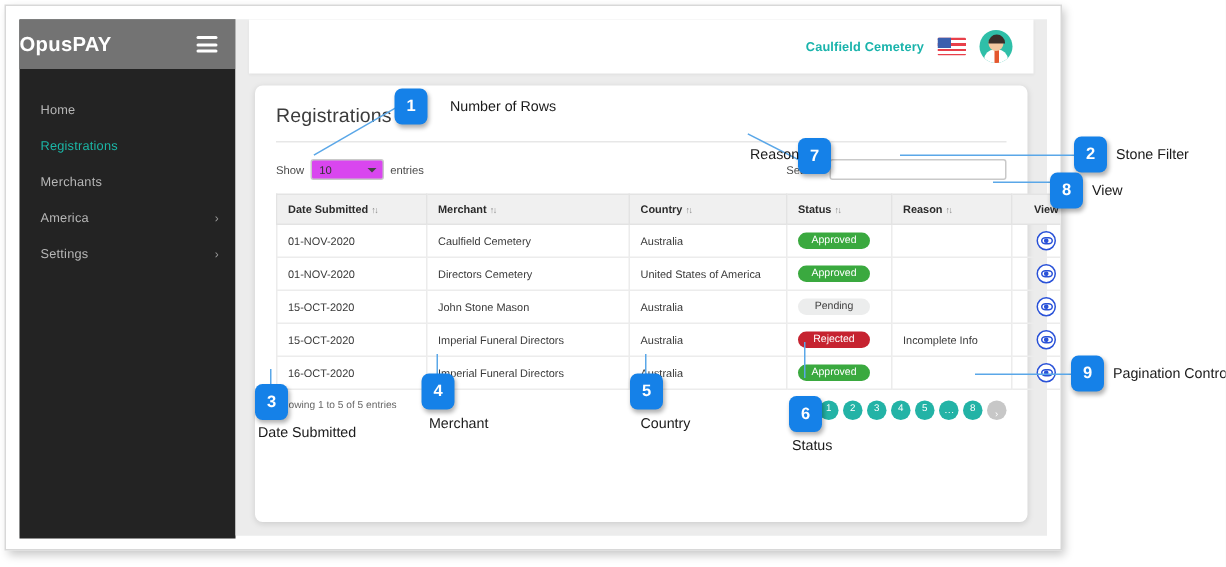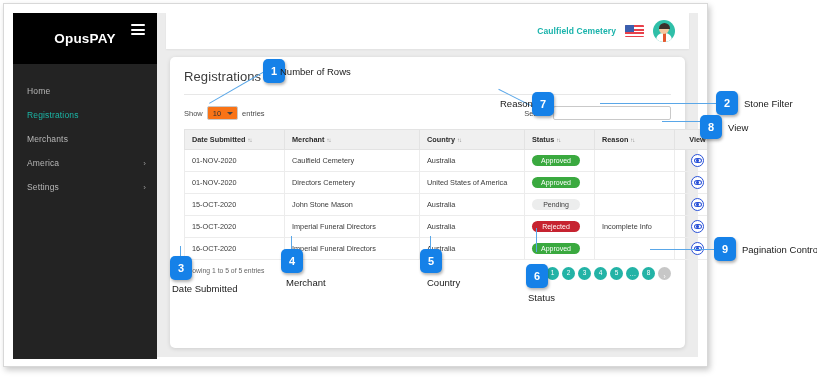--- a/index.html
+++ b/index.html
@@ -22,22 +22,22 @@
   }
   .app-inner { position: absolute; inset: 9px; background:#eceded; }
 
   
   .sidebar {
     position: absolute; left: 0; top: 0;
     width: 144px; height: 346px;
     background: #232323;
   }
   .brand-bar {
-    height: 51px; background: #000000;
-    display: flex; align-items: center; justify-content: center;
+    height: 33px; background: #737373;
+    display: flex; align-items: center; justify-content: flex-start;
     position: relative;
   }
   .brand-text {
     color: #ffffff; font-size: 13.5px; font-weight: bold; letter-spacing: .2px;
   }
   .burger {
     position: absolute; right: 12px; top: 11px;
     width: 14px; height: 11px;
     display: flex; flex-direction: column; justify-content: space-between;
     cursor: pointer;
@@ -89,23 +89,23 @@
   }
   .card-title { font-size: 13px; color: #3c3c3c; letter-spacing: .1px; }
   .divider { height: 1px; background: #e7e7e7; margin: 10px 0 0 0; }
 
   .table-controls {
     display: flex; align-items: center; justify-content: space-between;
     margin-top: 9px; height: 18px;
   }
   .show-entries { display: flex; align-items: center; gap: 4px; font-size: 7.5px; color: #4a4a4a; }
   .select-box {
-    display:inline-flex; align-items:center; gap:6px;
+    display:inline-flex; align-items:center; gap:24px;
     border: 1px solid #c9c9c9; border-radius: 2px;
-    height: 14px; padding: 0 4px 0 5px; background:#f97316;
+    height: 14px; padding: 0 4px 0 5px; background:#d946ef;
     font-size: 7.5px; color: #333; cursor: pointer;
   }
   .select-box .caret { width:0;height:0;border-left:3px solid transparent;border-right:3px solid transparent;border-top:3.5px solid #444; }
 
   .search-wrap { display:flex; align-items:center; gap:5px; }
   .search-label { font-size: 7.5px; color: #4a4a4a; }
   .search-input {
     width: 118px; height: 14px; border: 1px solid #c9c9c9; border-radius: 2px;
     background: #fff; font-size: 7.5px; padding: 0 4px; color:#333;
     font-family: "Liberation Sans", sans-serif; outline: none;
@@ -357,21 +357,21 @@
               </div>
           </div>
         </div>
 
       </div>
     </div>
   </div>
 
   <div class="leader diag" style="left:209px; top:103px; width:63px; transform:rotate(-30deg);"></div>
   <div class="cal" style="left:263px; top:59px;">1</div>
-  <div class="cal-label" style="left:280px; top:66px;">Number of Rows</div>
+  <div class="cal-label" style="left:300px; top:66px;">Number of Rows</div>
 
   <div class="leader h" style="left:600px; top:103px; width:116px;"></div>
   <div class="cal" style="left:716px; top:91px;">2</div>
   <div class="cal-label" style="left:744px; top:98px;">Stone Filter</div>
 
   <div class="leader v" style="left:180px; top:246px; height:14px;"></div>
   <div class="cal" style="left:170px; top:256px;">3</div>
   <div class="cal-label" style="left:172px; top:283px;">Date Submitted</div>
 
   <div class="leader v" style="left:291px; top:236px; height:15px;"></div>

